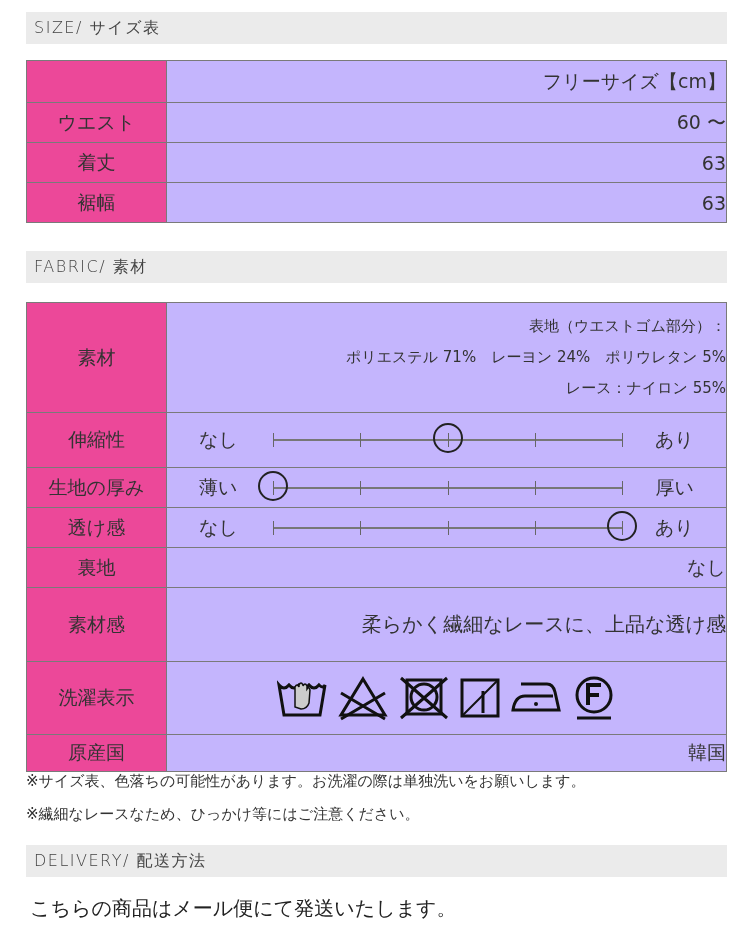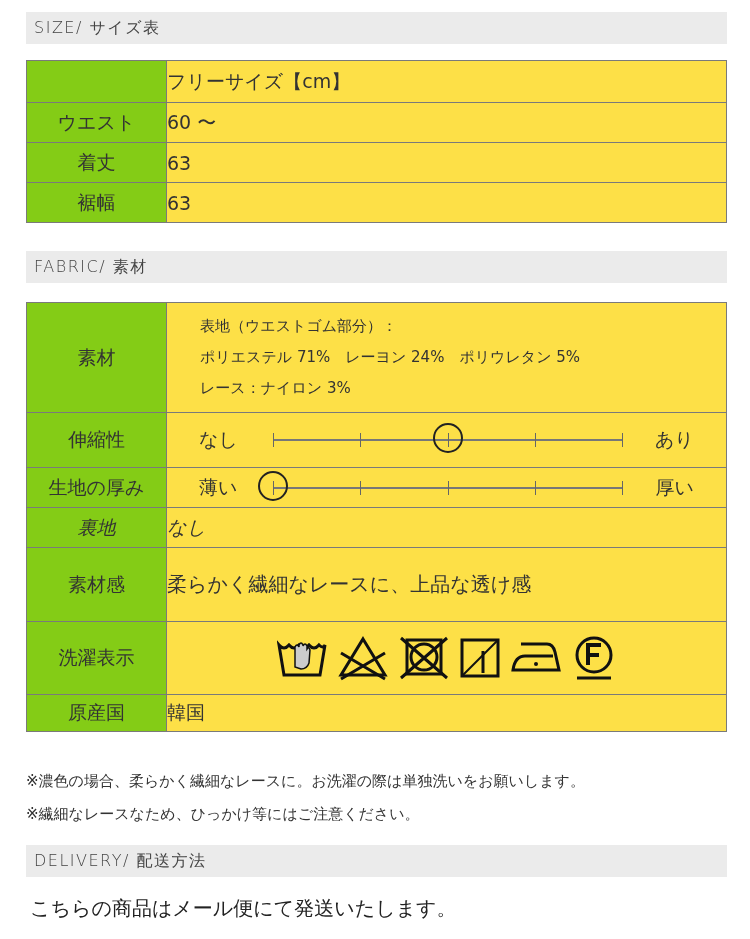--- a/index.html
+++ b/index.html
@@ -5,23 +5,23 @@
   html, body { margin: 0; padding: 0; background: #ffffff; }
   body { width: 750px; height: 939px; position: relative; overflow: hidden;
          font-family: "DejaVu Sans", "Liberation Sans", sans-serif; color: #333333; }
   .section-head { position: absolute; left: 26px; width: 701px; height: 32px;
                   background: #ebebeb; font-size: 16px; line-height: 32px;
                   padding-left: 8px; box-sizing: border-box; color: #444;
                   letter-spacing: 1.5px; font-weight: 300; }
   table.spec { position: absolute; left: 26px; width: 701px; border-collapse: collapse;
                table-layout: fixed; }
   table.spec td { border: 1px solid #7a7a7a; padding: 0; box-sizing: border-box; }
-  table.spec td.label { width: 140px; background: #84cc16; text-align: center;
+  table.spec td.label { width: 140px; background: #ec4899; text-align: center;
                         font-size: 19px; color: #333; }
-  table.spec td.val { background: #fde047; text-align: left; font-size: 19px; color: #333; }
+  table.spec td.val { background: #c4b5fd; text-align: right; font-size: 19px; color: #333; }
   .mat-lines { text-align: left; padding-left: 33px !important; font-size: 15px !important;
                line-height: 31px; }
   .scale-row { position: relative; height: 100%; }
   .scale-left, .scale-right { position: absolute; top: 50%; transform: translateY(-50%);
                               font-size: 19px; }
   .scale-left { left: 32px; }
   .scale-right { right: 32px; }
   .scale-line { position: absolute; left: 106px; width: 350px; top: 50%; height: 2px;
                 background: #777; margin-top: -1px; }
   .tick { position: absolute; top: -6px; width: 1px; height: 14px; background: #666; }
@@ -60,21 +60,21 @@
 
 <div class="section-head" style="top:251px;">FABRIC/ 素材</div>
 
 <table class="spec" style="top:302px;">
   <tbody>
       <tr style="height:110px;">
     <td class="label">素材</td>
     <td class="val mat-lines">
       <div>表地（ウエストゴム部分）：</div>
       <div>ポリエステル 71%　レーヨン 24%　ポリウレタン 5%</div>
-      <div>レース：ナイロン 3%</div>
+      <div>レース：ナイロン 55%</div>
     </td>
   </tr>
   <tr style="height:55px;">
     <td class="label">伸縮性</td>
     <td class="val">
       <div class="scale-row">
         <span class="scale-left">なし</span>
         <div class="scale-line">
           <div class="tick" style="left:0"></div>
               <div class="tick" style="left:87px"></div>
@@ -97,21 +97,38 @@
               <div class="tick" style="left:87px"></div>
               <div class="tick" style="left:175px"></div>
               <div class="tick" style="left:262px"></div>
               <div class="tick" style="left:349px"></div>
           <div class="marker" style="left:0px;"></div>
         </div>
         <span class="scale-right">厚い</span>
       </div>
     </td>
   </tr>
-  <tr style="height:40px;font-style:italic;">
+  <tr style="height:40px;">
+    <td class="label">透け感</td>
+    <td class="val">
+      <div class="scale-row">
+        <span class="scale-left">なし</span>
+        <div class="scale-line">
+          <div class="tick" style="left:0"></div>
+              <div class="tick" style="left:87px"></div>
+              <div class="tick" style="left:175px"></div>
+              <div class="tick" style="left:262px"></div>
+              <div class="tick" style="left:349px"></div>
+          <div class="marker" style="left:349px;"></div>
+        </div>
+        <span class="scale-right">あり</span>
+      </div>
+    </td>
+  </tr>
+  <tr style="height:40px;">
     <td class="label">裏地</td>
     <td class="val">なし</td>
   </tr>
   <tr style="height:74px;">
     <td class="label">素材感</td>
     <td class="val" style="font-size:20px;">柔らかく繊細なレースに、上品な透け感</td>
   </tr>
   <tr style="height:73px;">
     <td class="label">洗濯表示</td>
     <td class="val">
@@ -146,17 +163,17 @@
       </div>
     </td>
   </tr>
   <tr style="height:37px;">
     <td class="label">原産国</td>
     <td class="val">韓国</td>
   </tr>
 </tbody>
   </table>
 
-<div class="note" style="top:772px;">※濃色の場合、柔らかく繊細なレースに。お洗濯の際は単独洗いをお願いします。</div>
+<div class="note" style="top:772px;">※サイズ表、色落ちの可能性があります。お洗濯の際は単独洗いをお願いします。</div>
 <div class="note" style="top:805px;">※繊細なレースなため、ひっかけ等にはご注意ください。</div>
 
 <div class="section-head" style="top:845px;">DELIVERY/ 配送方法</div>
 <div class="delivery-text">こちらの商品はメール便にて発送いたします。</div>
 
 </body></html>

